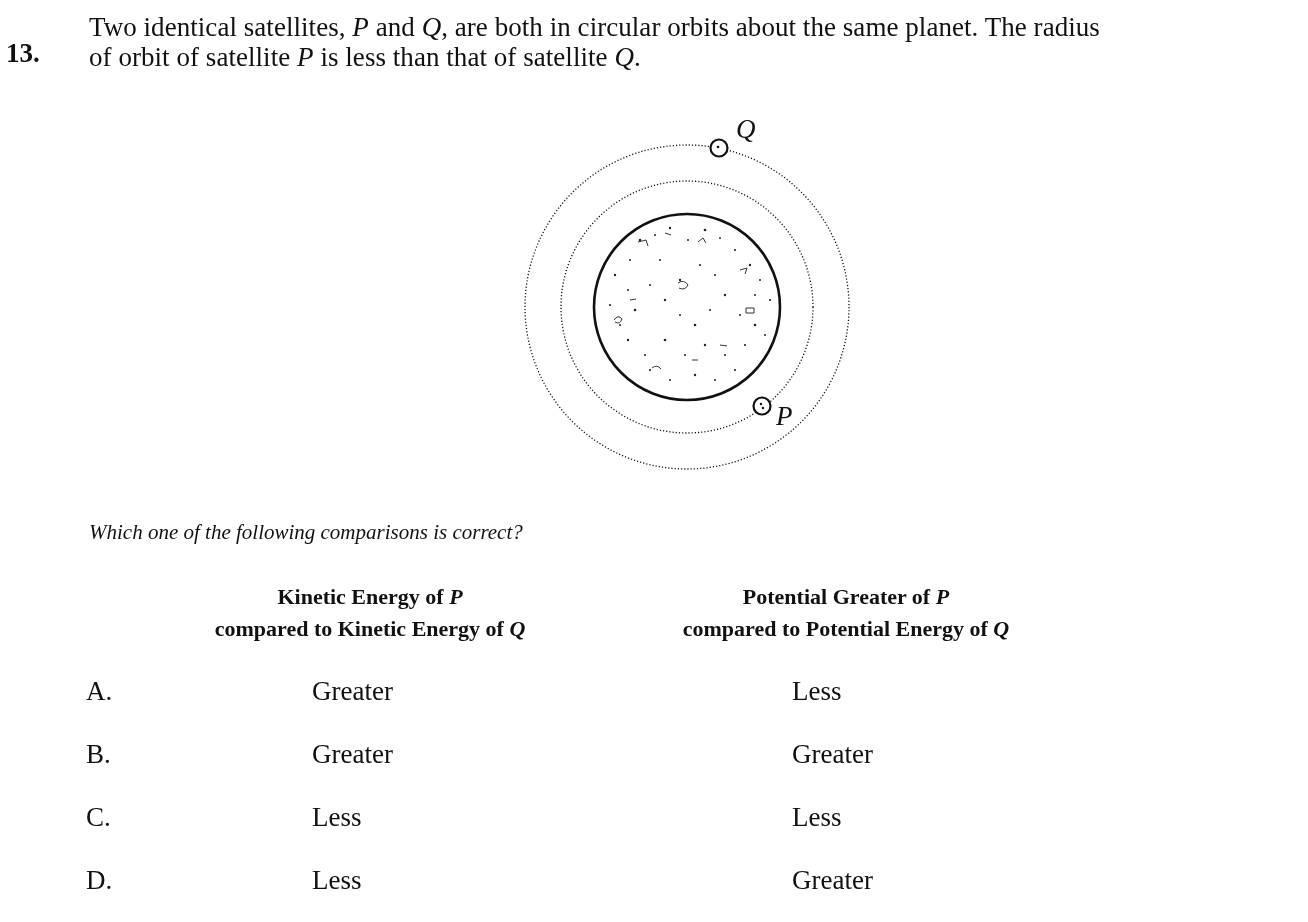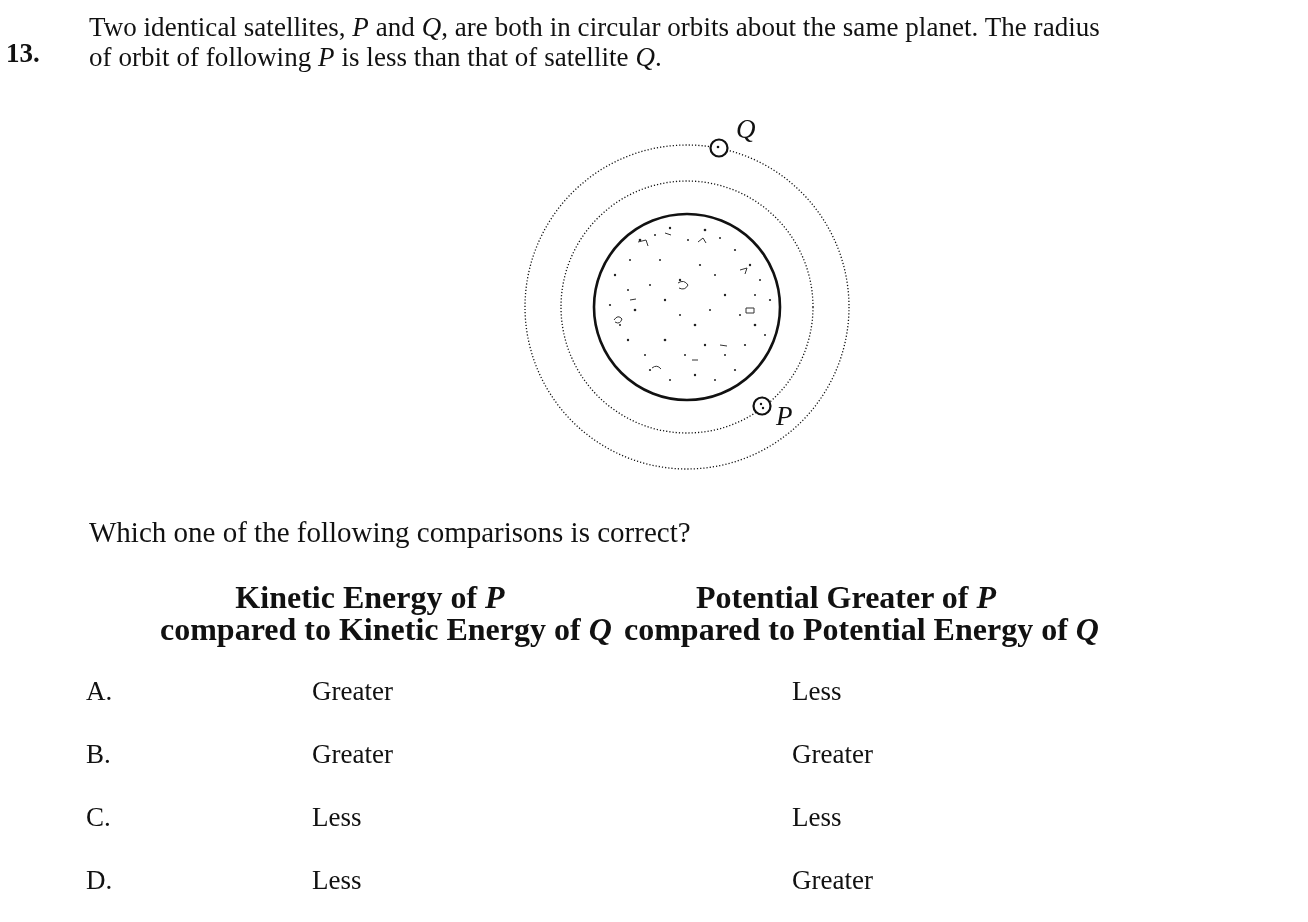--- a/index.html
+++ b/index.html
@@ -41,30 +41,31 @@
       left: 510px;
       top: 100px;
       width: 360px;
       height: 380px;
     }
 
     .prompt {
       position: absolute;
       left: 89px;
       top: 517px;
-      font-size: 29px;
+      font-size: 21px;
       line-height: 30px;
       white-space: nowrap;
+      font-style: italic;
     }
 
     .colhead {
       position: absolute;
       top: 581px;
       font-weight: bold;
-      font-size: 32px;
+      font-size: 22px;
       line-height: 32px;
       text-align: center;
       white-space: nowrap;
     }
     .colhead.ke { left: 160px; width: 420px; }
     .colhead.pe { left: 624px; width: 444px; }
 
     .opt-row {
       position: absolute;
       left: 0;
@@ -77,21 +78,21 @@
     .opt-ke { position: absolute; left: 312px; }
     .opt-pe { position: absolute; left: 792px; }
   </style>
 </head>
 <body>
 
 <div class="qnum">13.</div>
 
 <div class="stem">
   <span class="line"><span>Two identical satellites, </span><i>P</i><span> and </span><i>Q</i><span>, are both in circular orbits about the same planet.  The radius</span></span>
-  <span class="line"><span>of orbit of following </span><i>P</i><span> is less than that of satellite </span><i>Q</i><span>.</span></span>
+  <span class="line"><span>of orbit of satellite </span><i>P</i><span> is less than that of satellite </span><i>Q</i><span>.</span></span>
 </div>
 
 <svg class="diagram" viewBox="0 0 360 380" width="360" height="380">
 
   <circle cx="185" cy="-90" r="0" fill="none"></circle>
 
   <circle cx="177" cy="207" r="162" fill="none" stroke="#111" stroke-width="1.3" stroke-dasharray="1.2 2"></circle>
 
   <circle cx="177" cy="207" r="126" fill="none" stroke="#111" stroke-width="1.3" stroke-dasharray="1.2 2"></circle>
 

